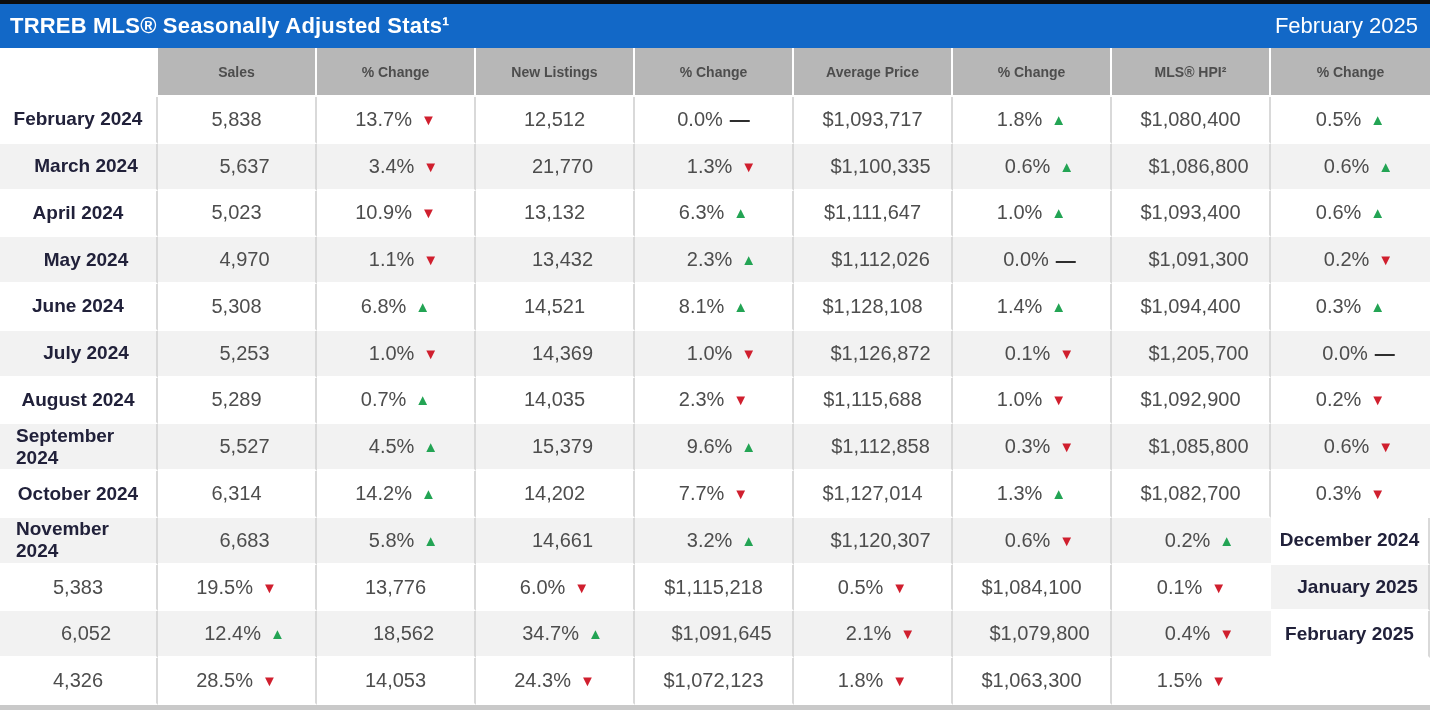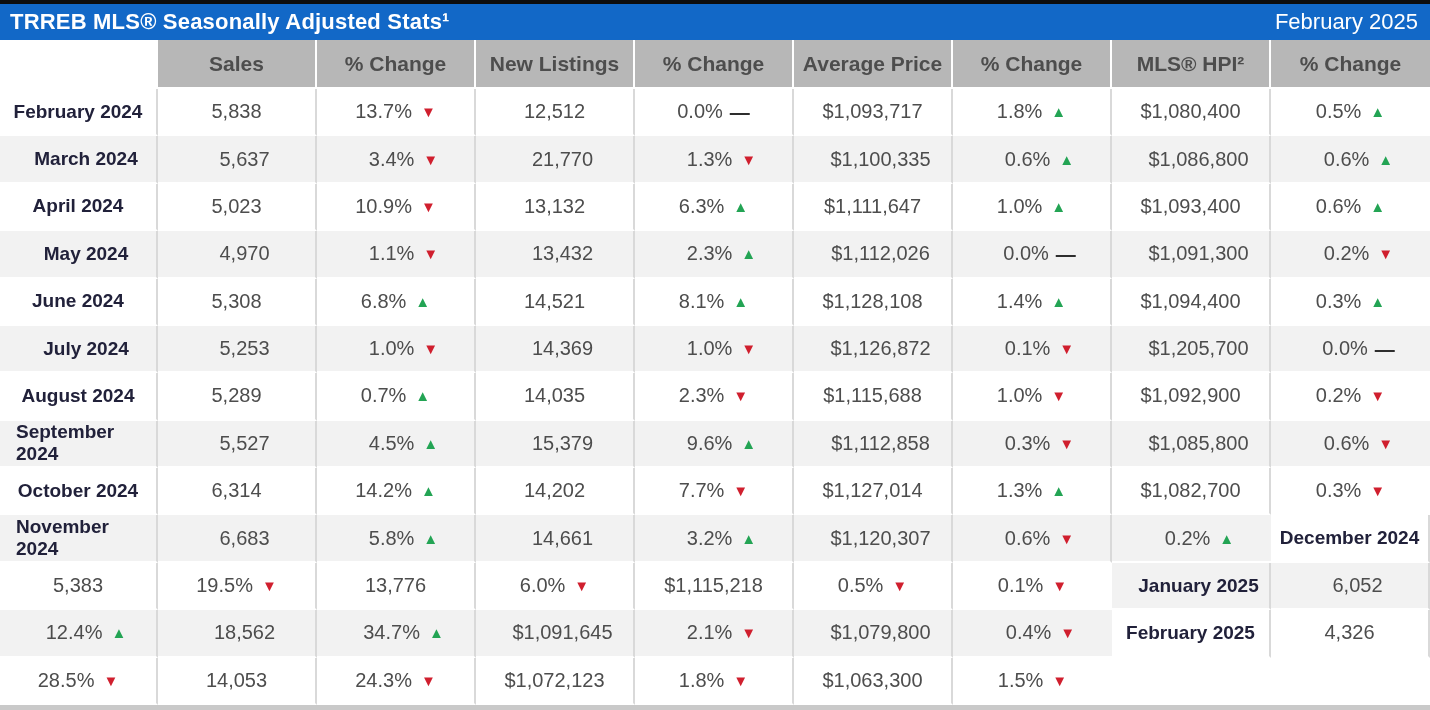--- a/index.html
+++ b/index.html
@@ -10,39 +10,39 @@
     overflow: hidden;
   }
   .page {
     width: 1430px; height: 710px;
     display: flex; flex-direction: column;
   }
   .top-strip { height: 4px; background: #0d0d0d; flex: 0 0 auto; }
   .bottom-strip { height: 5px; background: #c9c9c9; flex: 0 0 auto; }
 
   .title-bar {
-    height: 36px; flex: 0 0 auto;
+    height: 44px; flex: 0 0 auto;
     background: #1268c7;
     color: #ffffff;
     display: flex; align-items: center; justify-content: space-between;
     padding: 0 12px 0 10px;
   }
   .title-bar .title { font-size: 22px; font-weight: 700; letter-spacing: .2px; }
   .title-bar .period { font-size: 22px; font-weight: 400; }
 
   .stats-table {
     flex: 1 1 auto;
     display: grid;
     grid-template-columns: 158px repeat(8, 1fr);
     grid-template-rows: 49px repeat(13, 1fr);
   }
   .hcell {
     background: #b7b7b7;
     color: #4d4d4d;
-    font-size: 21px; font-weight: 700;
+    font-size: 14px; font-weight: 700;
     display: flex; align-items: center; justify-content: center;
     border-right: 2px solid #ffffff;
     border-bottom: 2px solid #ffffff;
   }
   .hcell.blank { background: #ffffff; border-right: none; }
   .hcell.last { border-right: none; }
 
   .cell {
     background: #ffffff;
     display: flex; align-items: center; justify-content: center;
@@ -383,20 +383,23 @@
         <span>6.0%</span>
         <span class="ind ind-down">▼</span>
       </div>
       <div class="cell">
         <span>$1,115,218</span>
       </div>
       <div class="cell">
         <span>0.5%</span>
         <span class="ind ind-down">▼</span>
       </div>
+      <div class="cell">
+        <span>$1,084,100</span>
+      </div>
       <div class="cell last">
         <span>0.1%</span>
         <span class="ind ind-down">▼</span>
       </div>
       <div class="cell label alt">January 2025</div>
       <div class="cell alt">
         <span>6,052</span>
       </div>
       <div class="cell alt">
         <span>12.4%</span>

